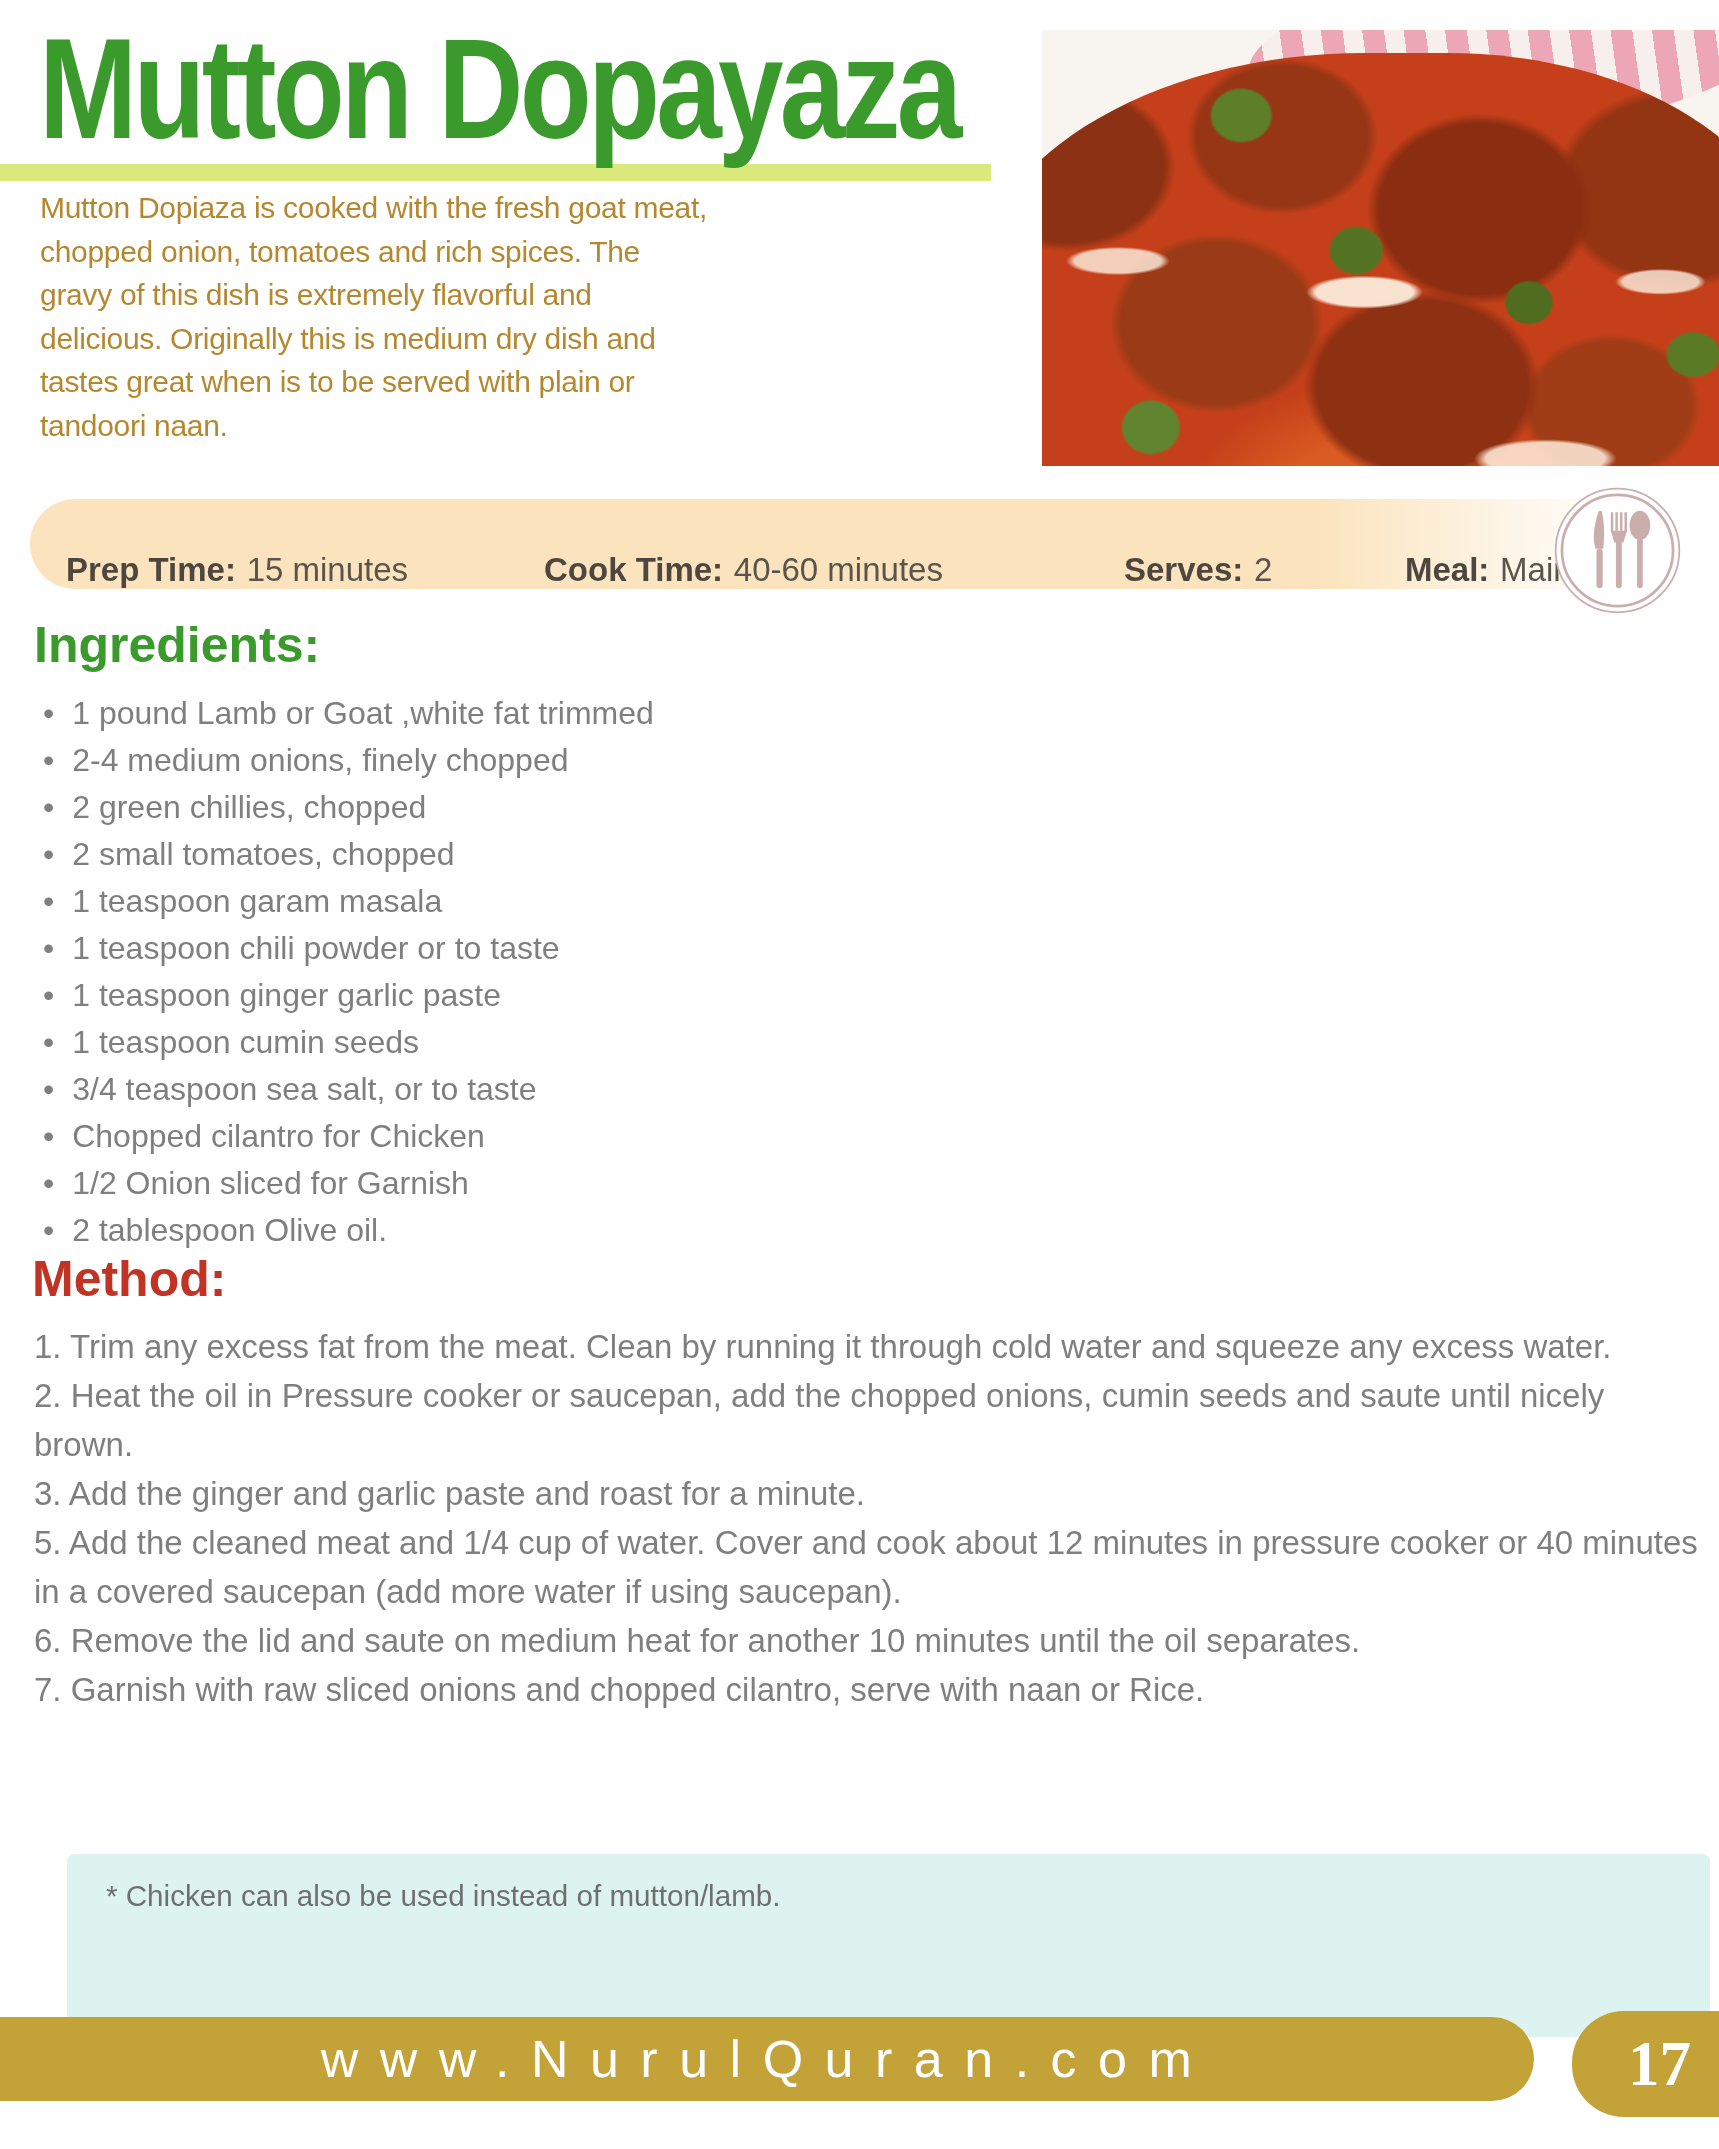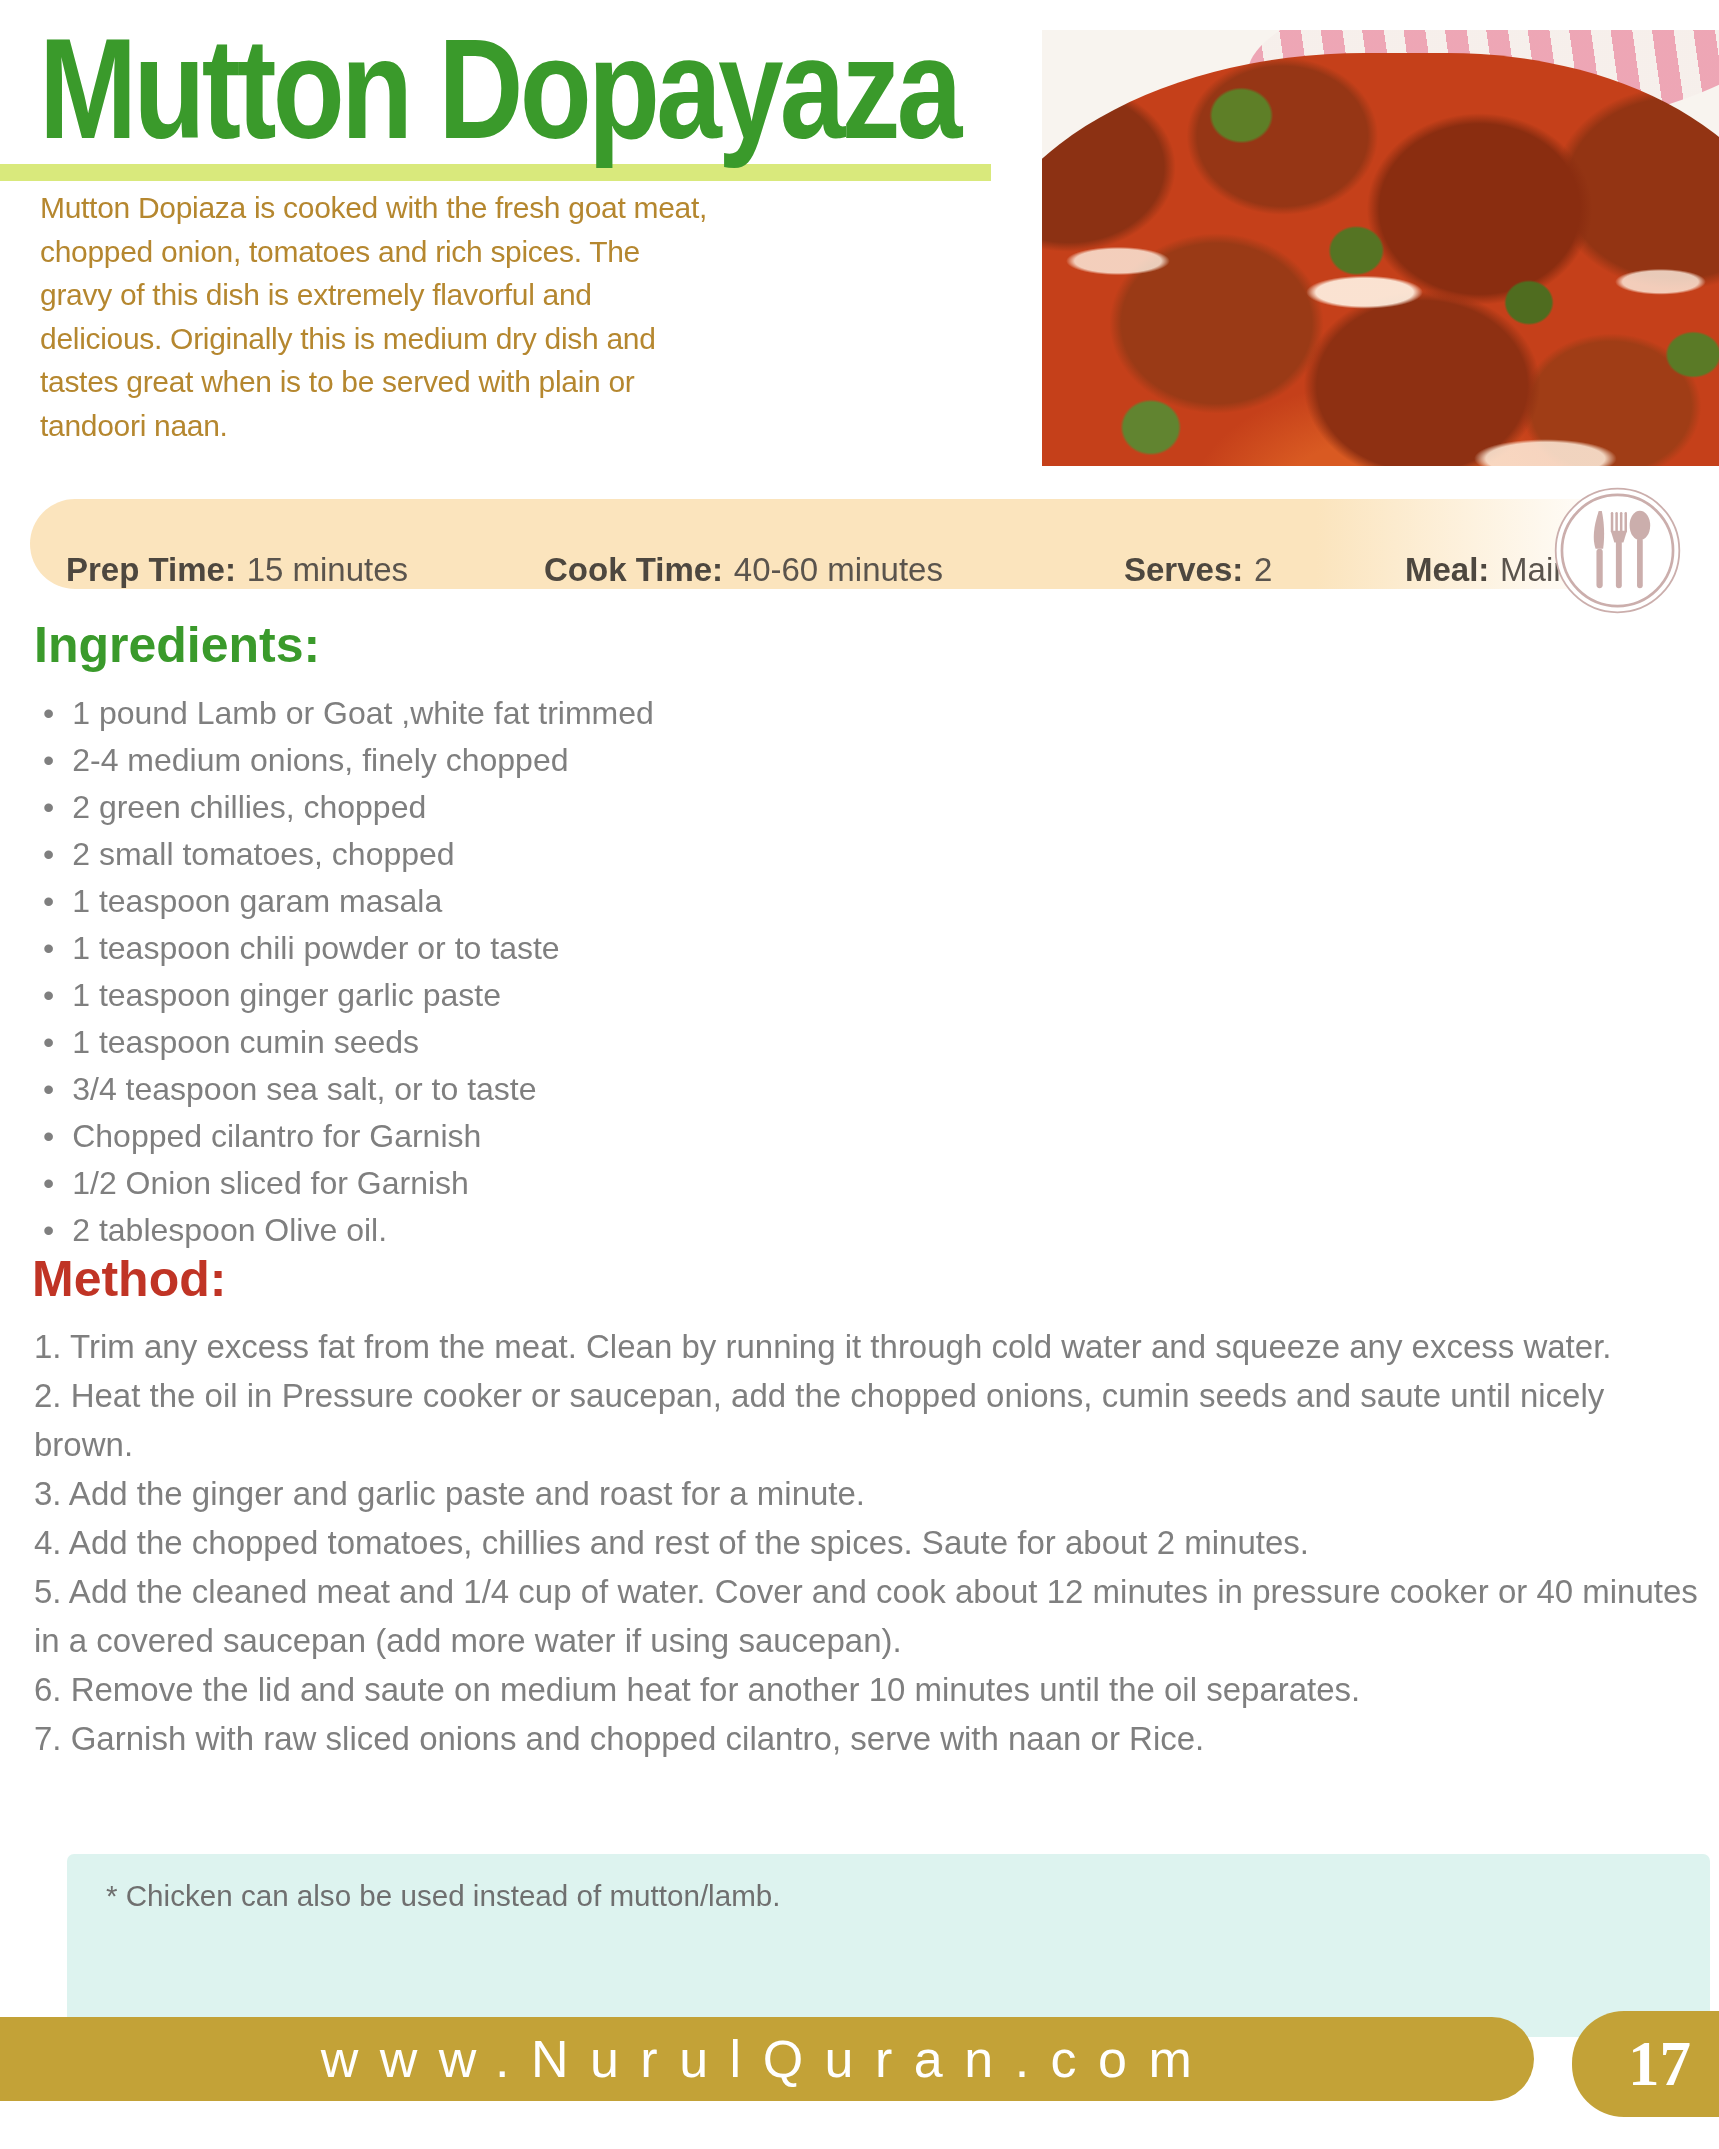--- a/index.html
+++ b/index.html
@@ -140,31 +140,30 @@
   <ul class="ing-list">
       <li><span>1 pound Lamb or Goat ,white fat trimmed</span></li>
       <li><span>2-4 medium onions, finely chopped</span></li>
       <li><span>2 green chillies, chopped</span></li>
       <li><span>2 small tomatoes, chopped</span></li>
       <li><span>1 teaspoon garam masala</span></li>
       <li><span>1 teaspoon chili powder or to taste</span></li>
       <li><span>1 teaspoon ginger garlic paste</span></li>
       <li><span>1 teaspoon cumin seeds</span></li>
       <li><span>3/4 teaspoon sea salt, or to taste</span></li>
-      <li><span>Chopped cilantro for Garnish</span></li>
+      <li><span>Chopped cilantro for Chicken</span></li>
       <li><span>1/2 Onion sliced for Garnish</span></li>
       <li><span>2 tablespoon Olive oil.</span></li>
     </ul>
 
   <h2 class="met-h">Method:</h2>
   <div class="steps">
       <p class="step">1. Trim any excess fat from the meat. Clean by running it through cold water and squeeze any excess water.</p>
       <p class="step">2. Heat the oil in Pressure cooker or saucepan, add the chopped onions, cumin seeds and saute until nicely brown.</p>
       <p class="step">3. Add the ginger and garlic paste and roast for a minute.</p>
-      <p class="step">4. Add the chopped tomatoes, chillies and rest of the spices. Saute for about 2 minutes.</p>
       <p class="step">5. Add the cleaned meat and 1/4 cup of water. Cover and cook about 12 minutes in pressure cooker or 40 minutes in a covered saucepan (add more water if using saucepan).</p>
       <p class="step">6. Remove the lid and saute on medium heat for another 10 minutes until the oil separates.</p>
       <p class="step">7. Garnish with raw sliced onions and chopped cilantro, serve with naan or Rice.</p>
     </div>
 
   <div class="notes">
       <p class="note">* Chicken can also be used instead of mutton/lamb.</p>
     </div>
 
   <div class="footer-bar">

